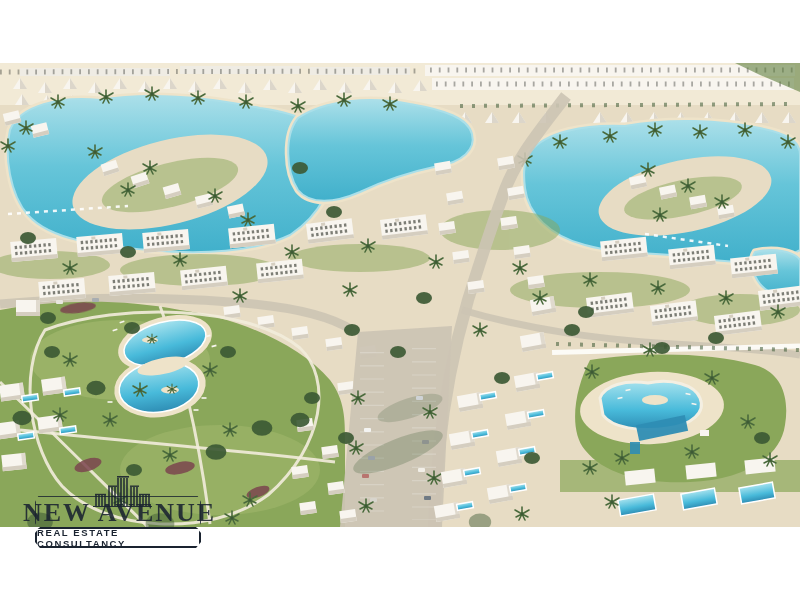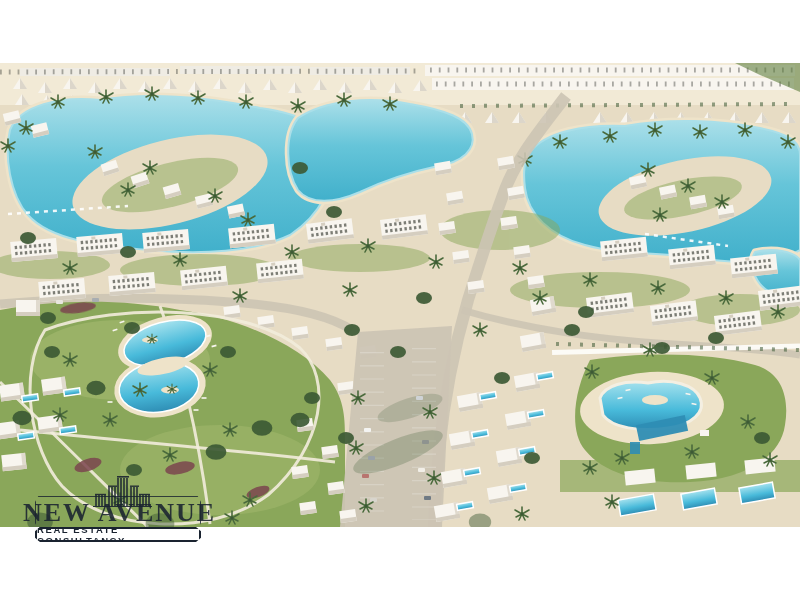--- a/index.html
+++ b/index.html
@@ -38,21 +38,21 @@
 
   
   .logo{position:absolute;left:27px;top:475px;width:182px;height:70px;color:var(--c-logo);}
   .logo .frame{position:absolute;left:8px;right:8px;top:21px;height:31px;
     border:1.5px solid var(--c-logo);opacity:.82;
     clip-path:polygon(2% 0,98% 0,100% 18%,100% 82%,98% 100%,2% 100%,0 82%,0 18%);}
   .logo .skyline{position:absolute;left:58px;top:0;opacity:.9;}
   .logo .brand{position:absolute;left:-4px;right:-4px;top:25px;text-align:center;
     font-family:"Liberation Serif",serif;font-size:26px;line-height:26px;font-weight:600;
     letter-spacing:2px;color:var(--c-logo);opacity:.88;white-space:nowrap;}
-  .logo .banner{position:absolute;left:8px;right:8px;top:52px;height:15px;
+  .logo .banner{position:absolute;left:8px;right:8px;top:52px;height:21px;
     background:var(--c-banner-bg);border:2px solid var(--c-logo);box-sizing:border-box;
     display:flex;align-items:center;justify-content:flex-start;
     clip-path:polygon(3% 0,97% 0,100% 28%,100% 72%,97% 100%,3% 100%,0 72%,0 28%);}
   .logo .banner span{font-size:9.5px;font-weight:700;letter-spacing:1.6px;color:var(--c-logo);}
 </style>
 </head>
 <body>
 
 <div class="stage">
 

